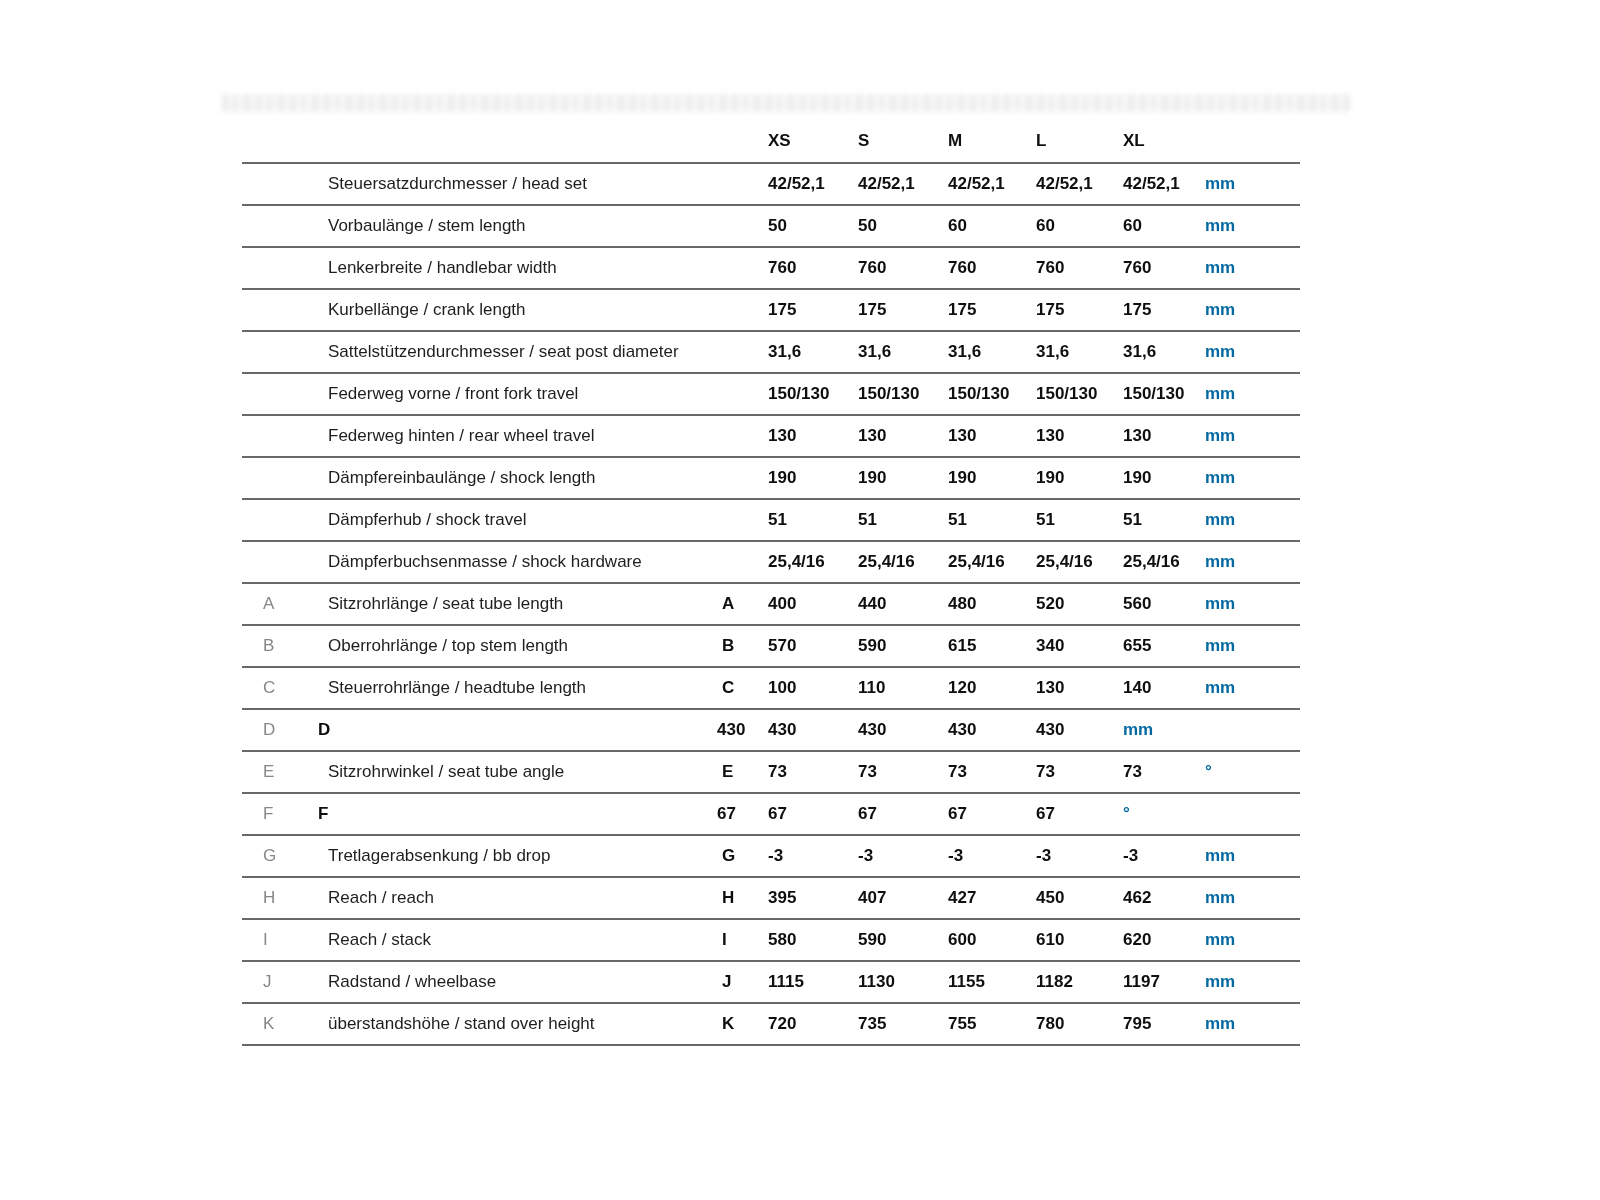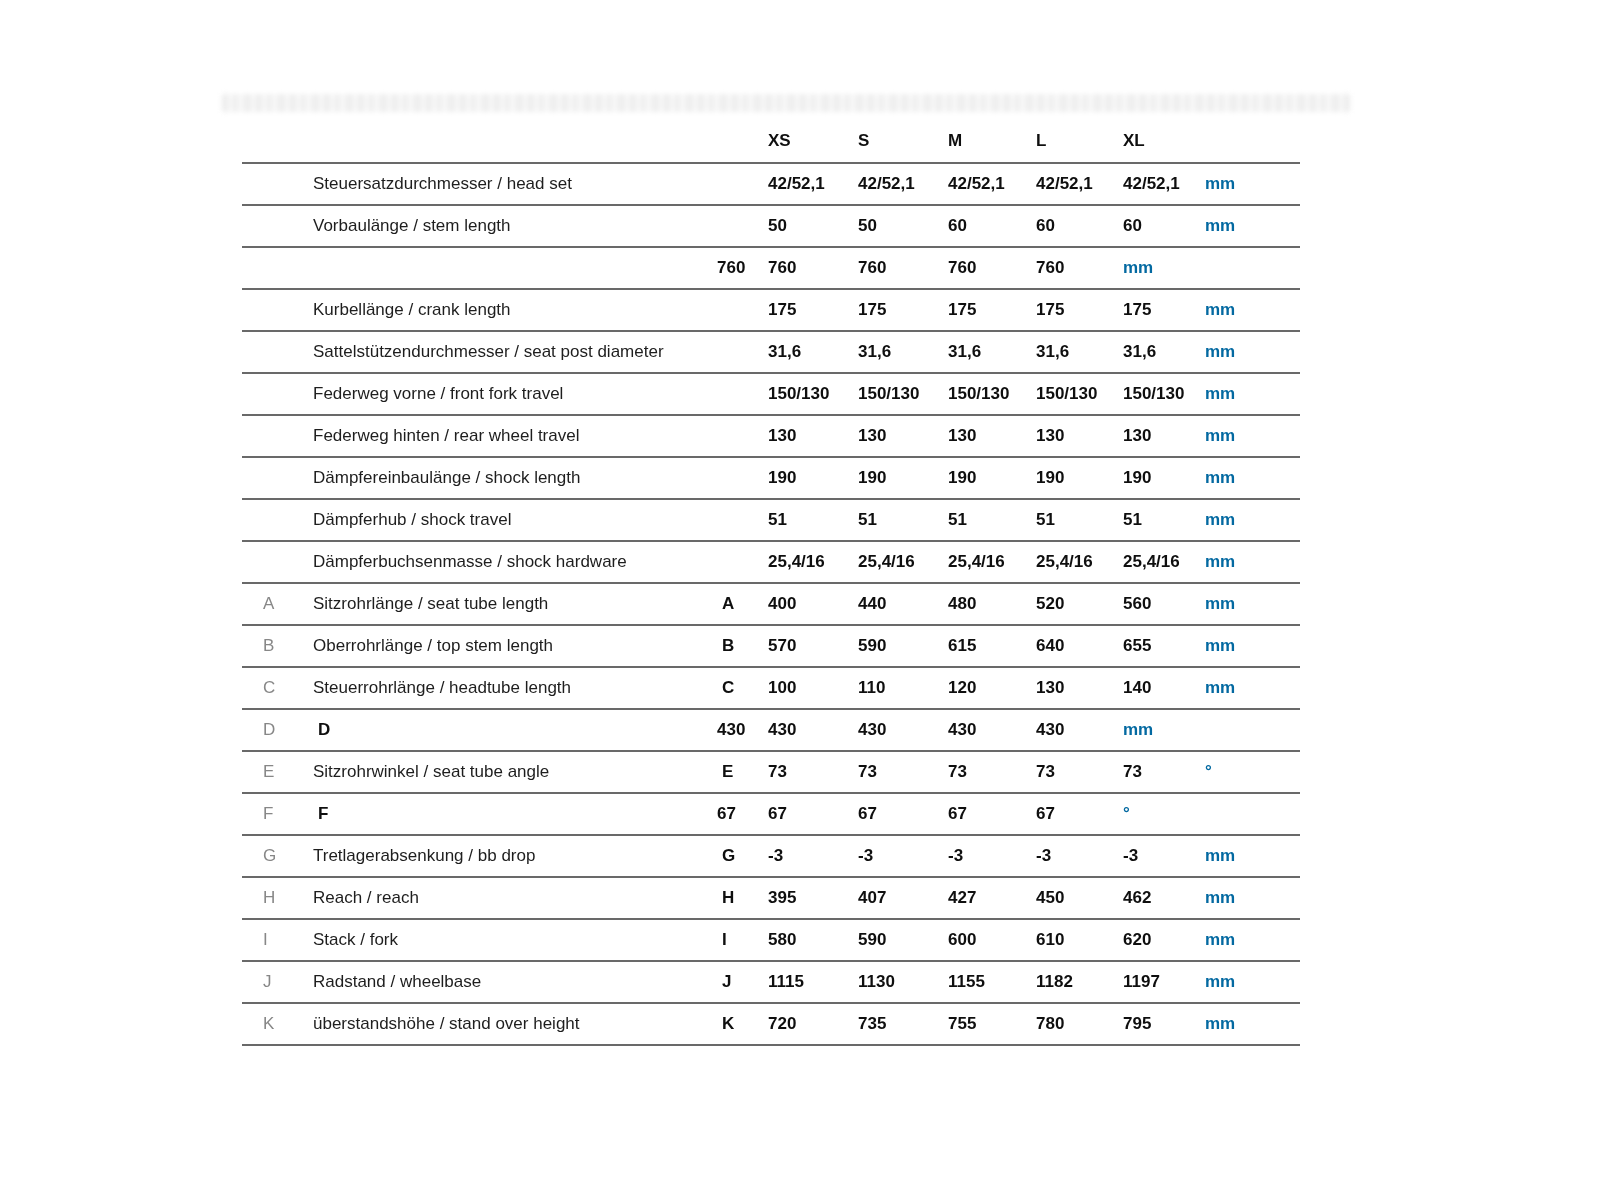--- a/index.html
+++ b/index.html
@@ -43,21 +43,21 @@
   }
   .row.data { border-top: 2px solid #696969; }
   .row.header { border-top: none; }
   .c {
     font-size: 17px;
     line-height: 40px;
     white-space: nowrap;
     overflow: visible;
   }
   .letterL { color: #878787; font-weight: 400; padding-left: 21px; }
-  .label   { color: #1e1e1e; font-weight: 400; }
+  .label   { color: #1e1e1e; font-weight: 400; margin-left: 15px; }
   .letterR { color: #0f0f0f; font-weight: 700; padding-left: 5px; }
   .val     { color: #0f0f0f; font-weight: 700; }
   .unit    { color: #0369a1; font-weight: 700; }
   .head    { color: #0f0f0f; font-weight: 700; }
 </style>
 </head>
 <body>
 
 <div class="screen">
 
@@ -95,20 +95,21 @@
     <span class="c val">50</span>
     <span class="c val">50</span>
     <span class="c val">60</span>
     <span class="c val">60</span>
     <span class="c val">60</span>
     <span class="c unit">mm</span>
   </div>
 
   <div class="row data">
     <span class="c letterL"></span>
+    <span class="c label">Lenkerbreite / handlebar width</span>
     <span class="c letterR"></span>
     <span class="c val">760</span>
     <span class="c val">760</span>
     <span class="c val">760</span>
     <span class="c val">760</span>
     <span class="c val">760</span>
     <span class="c unit">mm</span>
   </div>
 
   <div class="row data">
@@ -207,21 +208,21 @@
     <span class="c unit">mm</span>
   </div>
 
   <div class="row data">
     <span class="c letterL">B</span>
     <span class="c label">Oberrohrlänge / top stem length</span>
     <span class="c letterR">B</span>
     <span class="c val">570</span>
     <span class="c val">590</span>
     <span class="c val">615</span>
-    <span class="c val">640</span>
+    <span class="c val">340</span>
     <span class="c val">655</span>
     <span class="c unit">mm</span>
   </div>
 
   <div class="row data">
     <span class="c letterL">C</span>
     <span class="c label">Steuerrohrlänge / headtube length</span>
     <span class="c letterR">C</span>
     <span class="c val">100</span>
     <span class="c val">110</span>
@@ -284,21 +285,21 @@
     <span class="c val">395</span>
     <span class="c val">407</span>
     <span class="c val">427</span>
     <span class="c val">450</span>
     <span class="c val">462</span>
     <span class="c unit">mm</span>
   </div>
 
   <div class="row data">
     <span class="c letterL">I</span>
-    <span class="c label">Stack / fork</span>
+    <span class="c label">Reach / stack</span>
     <span class="c letterR">I</span>
     <span class="c val">580</span>
     <span class="c val">590</span>
     <span class="c val">600</span>
     <span class="c val">610</span>
     <span class="c val">620</span>
     <span class="c unit">mm</span>
   </div>
 
   <div class="row data">

